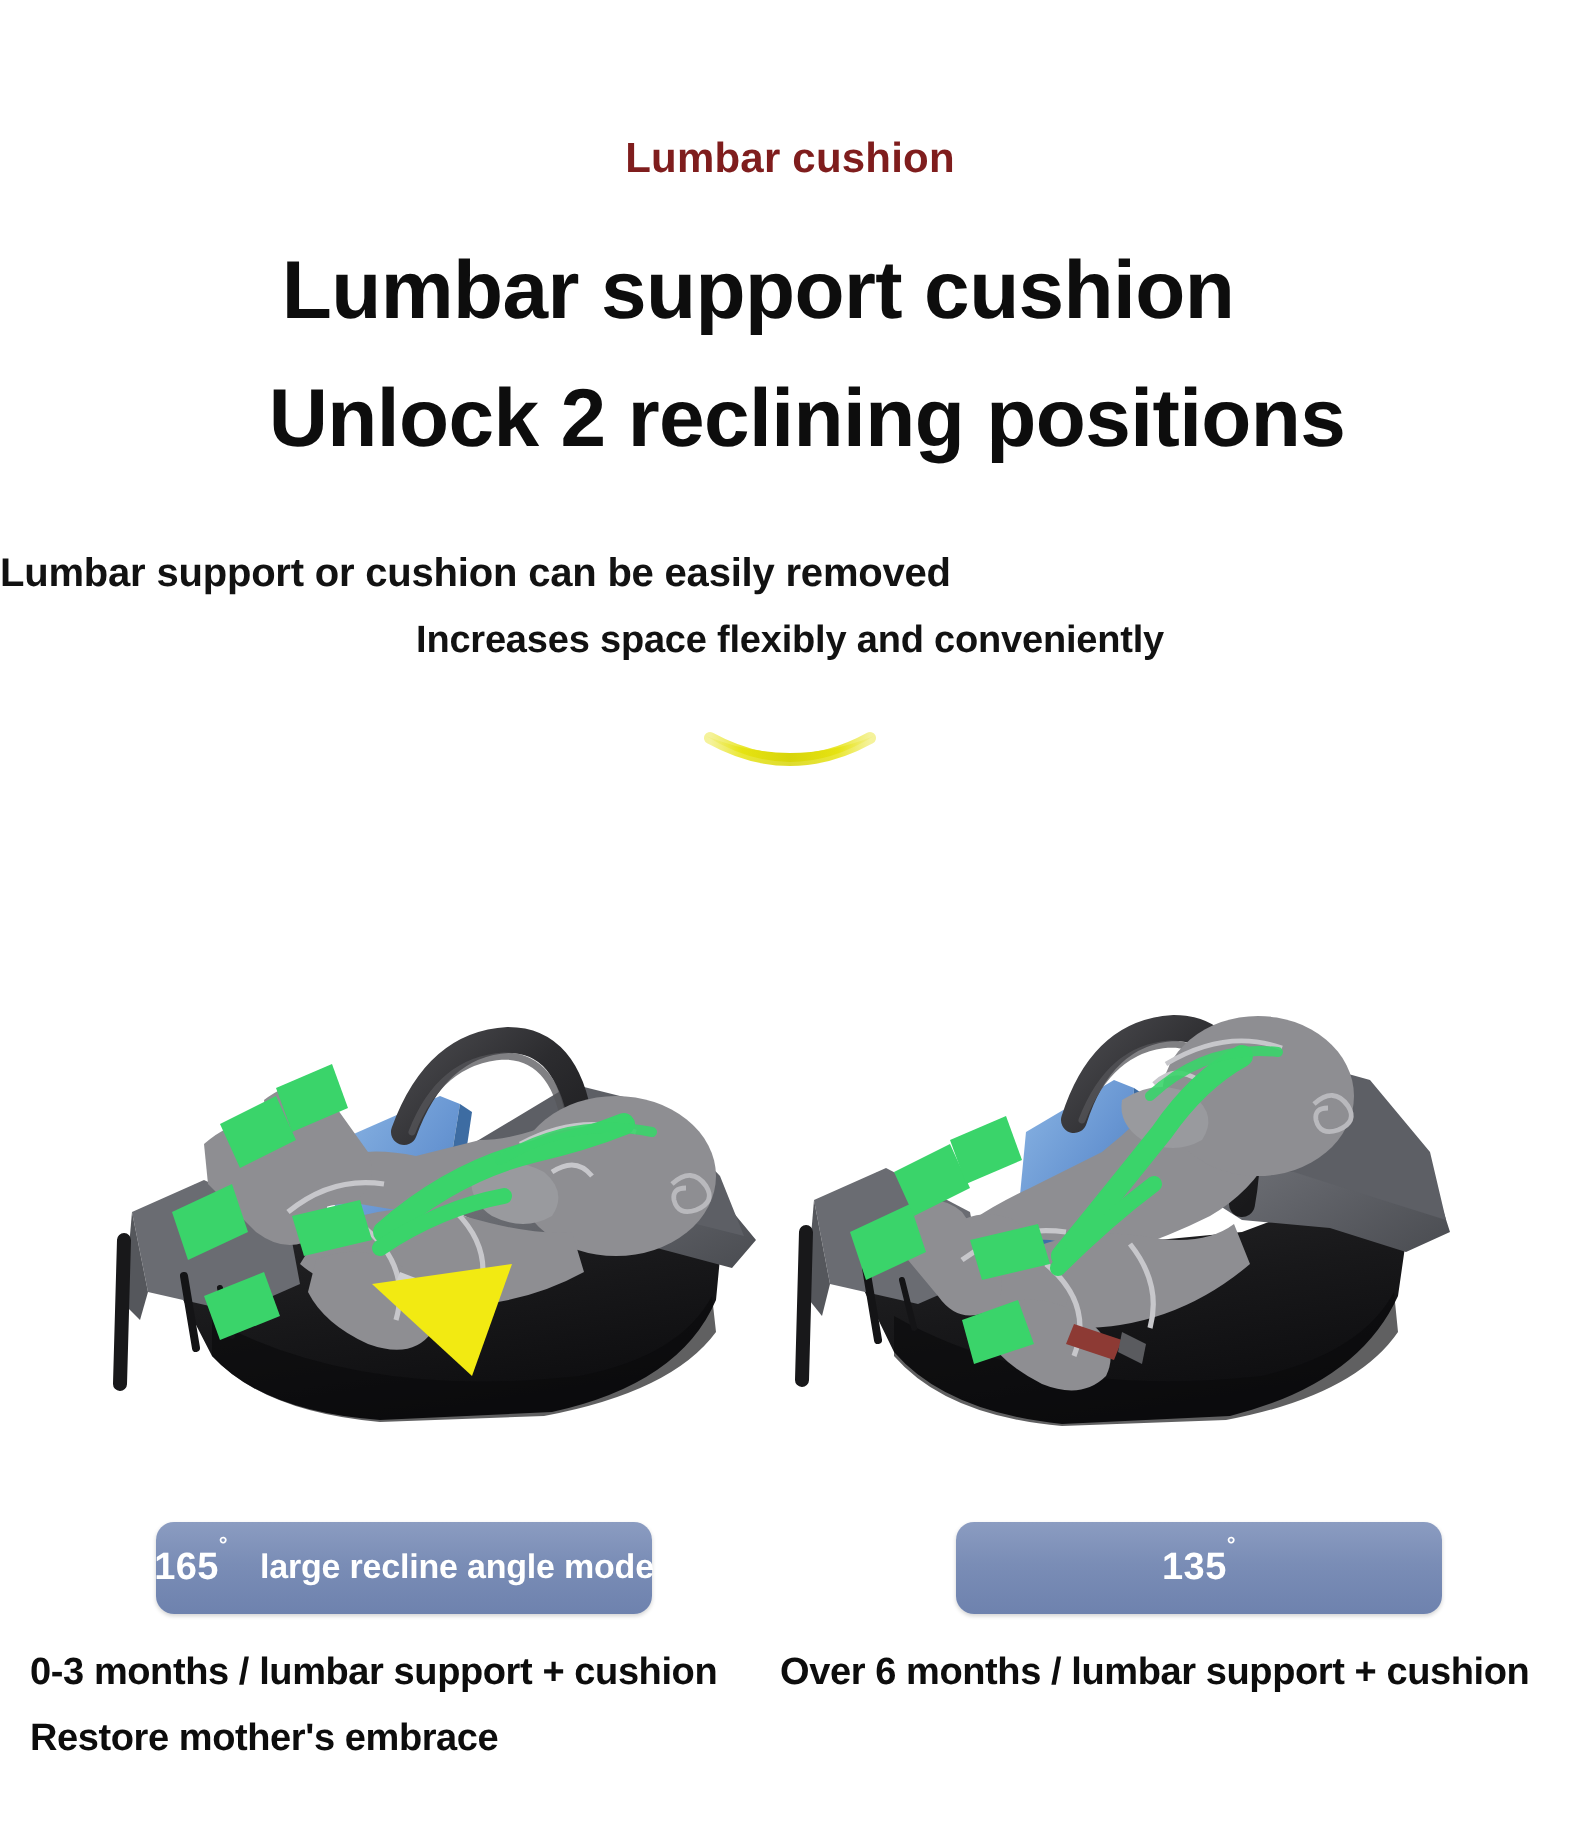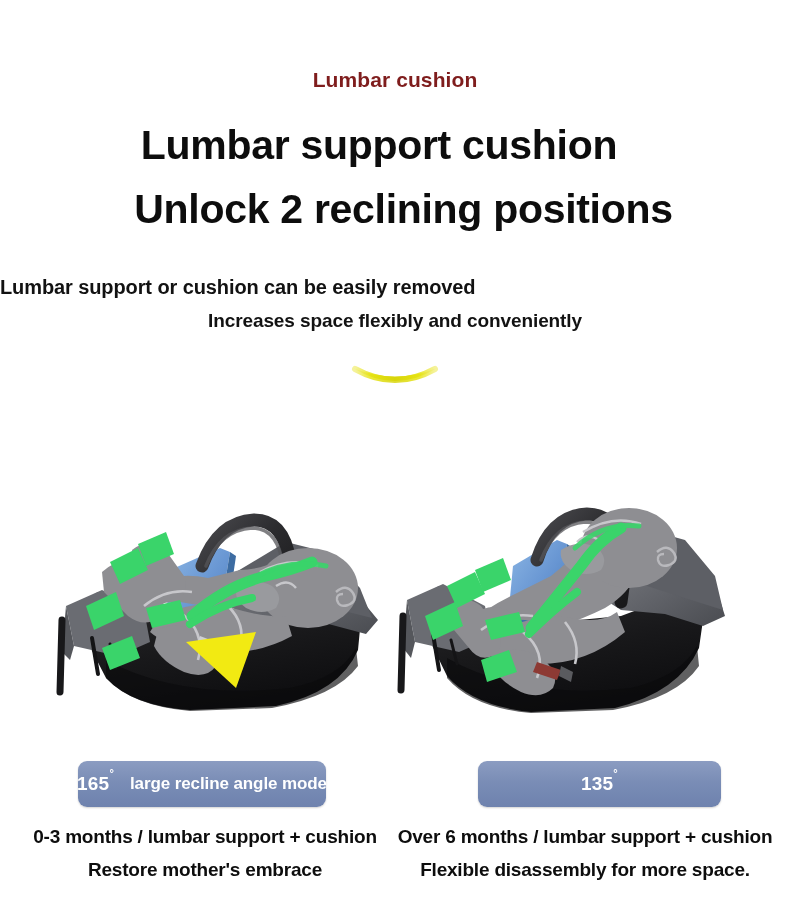--- a/index.html
+++ b/index.html
@@ -128,21 +128,21 @@
   .badge .mode {
     font-size: 17px;
     font-weight: 700;
     margin-left: 16px;
     letter-spacing: -0.1px;
   }
 
   
   .cap {
     position: absolute;
-    text-align: center;
+    text-align: left;
     color: #0d0d0d;
     white-space: nowrap;
   }
   .cap-line1 {
     top: 826px;
     font-size: 19px;
     font-weight: 700;
     letter-spacing: -0.2px;
   }
   .cap-line2 {
@@ -374,15 +374,14 @@
   </div>
 
   <div class="badge right">
     <span class="deg"><span>135</span><sup>°</sup></span>
   </div>
 
   <div class="cap cap-line1 col-left">0-3 months / lumbar support + cushion</div>
   <div class="cap cap-line2 col-left">Restore mother's embrace</div>
 
   <div class="cap cap-line1 col-right">Over 6 months / lumbar support + cushion</div>
-  <div class="cap cap-line2 col-right">Flexible disassembly for more space.</div>
 
 </div>
 
 </body></html>

